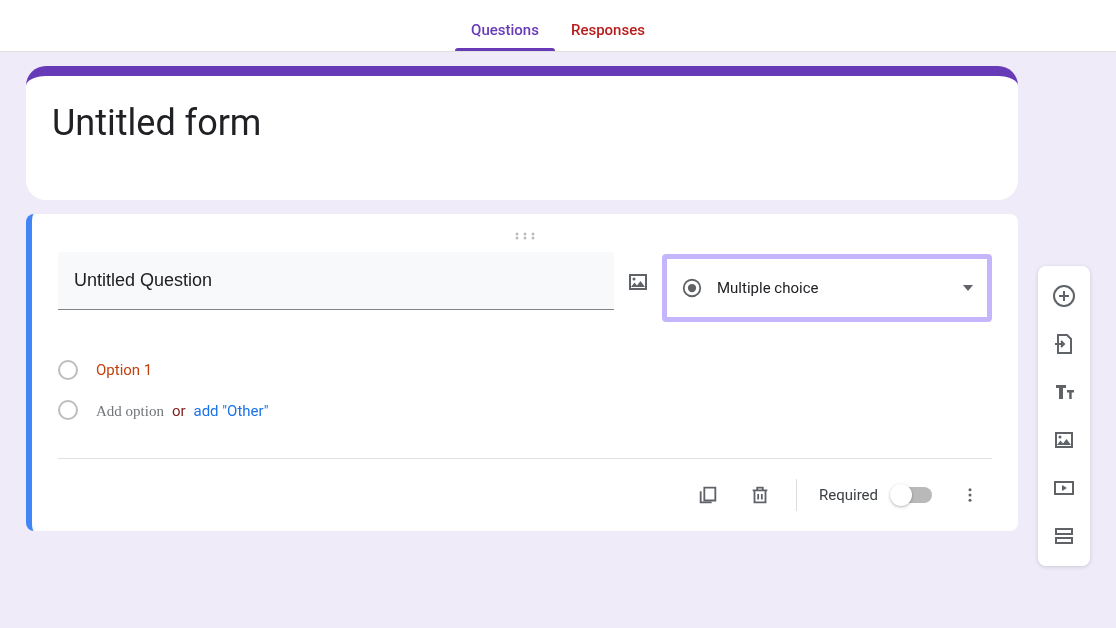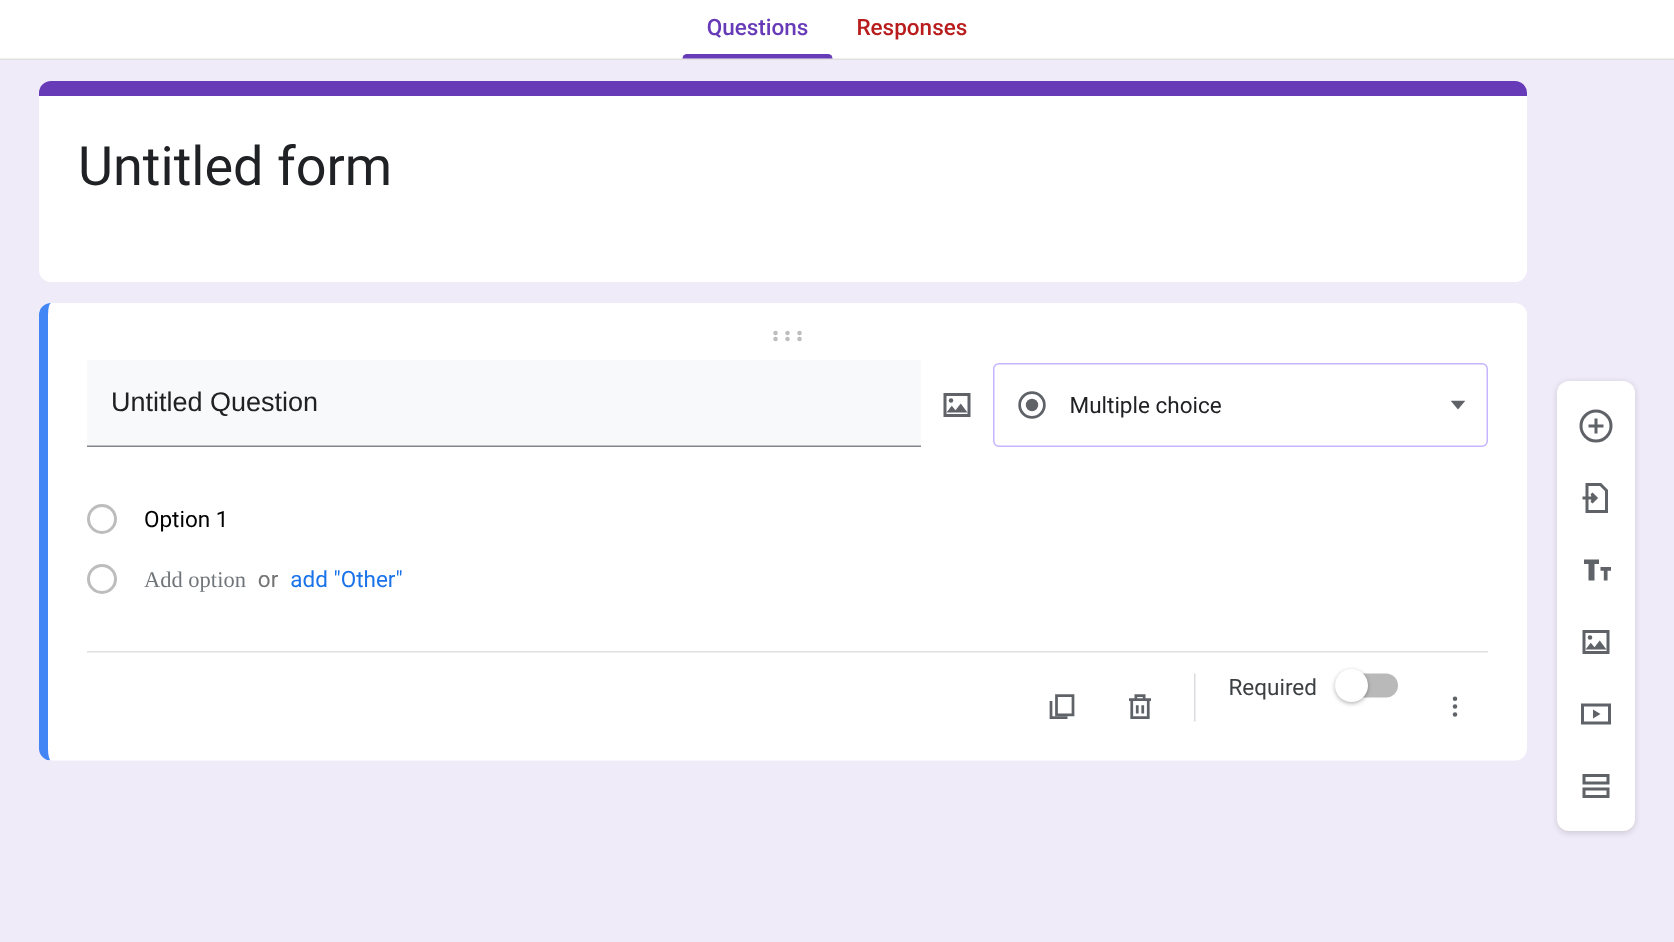--- a/index.html
+++ b/index.html
@@ -8,21 +8,21 @@
       background: #f0ebf8;
       width: 1116px;
       height: 628px;
       overflow: hidden;
     }
     .tabs-bar {
       background: #fff;
       display: flex;
       justify-content: center;
       border-bottom: 1px solid #e0e0e0;
-      height: 40px;
+      height: 52px;
       align-items: flex-end;
     }
     .tab {
       padding: 10px 16px 12px;
       font-size: 15px;
       font-weight: 500;
       color: #b91c1c;
       cursor: pointer;
       position: relative;
     }
@@ -43,21 +43,21 @@
       display: flex;
       padding: 14px 26px 14px 26px;
       gap: 20px;
       align-items: flex-start;
     }
     .main-column {
       flex: 1;
     }
     .header-card {
       background: #fff;
-      border-radius: 8px;
+      border-radius: 20px;
       border-top: 10px solid #673ab7;
       padding: 26px 26px 30px 26px;
       margin-bottom: 14px;
     }
     .form-title {
       font-size: 36px;
       font-weight: 400;
       color: #202124;
       margin-bottom: 26px;
       font-family: 'Google Sans', Roboto, Arial, sans-serif;
@@ -103,22 +103,22 @@
       height: 48px;
       display: flex;
       align-items: center;
       justify-content: center;
       color: #5f6368;
       cursor: pointer;
       margin-top: 6px;
     }
     .type-selector {
       flex: 1;
-      height: 56px;
-      border: 1px solid #c4b5fd;
+      height: 68px;
+      border: 5px solid #c4b5fd;
       border-radius: 4px;
       display: flex;
       align-items: center;
       padding: 0 14px;
       cursor: pointer;
       margin-top: 2px;
     }
     .type-icon {
       margin-right: 14px;
       display: flex;
@@ -139,44 +139,45 @@
     }
     .radio-circle {
       width: 20px;
       height: 20px;
       border: 2px solid #bdbdbd;
       border-radius: 50%;
       flex-shrink: 0;
     }
     .option-text {
       font-size: 15px;
-      color: #000000;
+      color: #c2410c;
     }
     .add-option-text {
       font-size: 15px;
       color: #70757a;
       font-family: Liberation Serif, serif;
     }
     .or-text {
       font-size: 15px;
-      color: #737373;
+      color: #7f1d1d;
       margin: 0 4px;
     }
     .add-other-link {
       font-size: 15px;
       color: #1a73e8;
       cursor: pointer;
     }
     .divider {
       border: none;
       border-top: 1px solid #e0e0e0;
       margin: 28px 0 14px 0;
     }
     .footer-row {
       display: flex;
+      align-items: center;
       justify-content: flex-end;
       gap: 8px;
     }
     .icon-btn {
       width: 44px;
       height: 44px;
       display: flex;
       align-items: center;
       justify-content: center;
       color: #5f6368;

